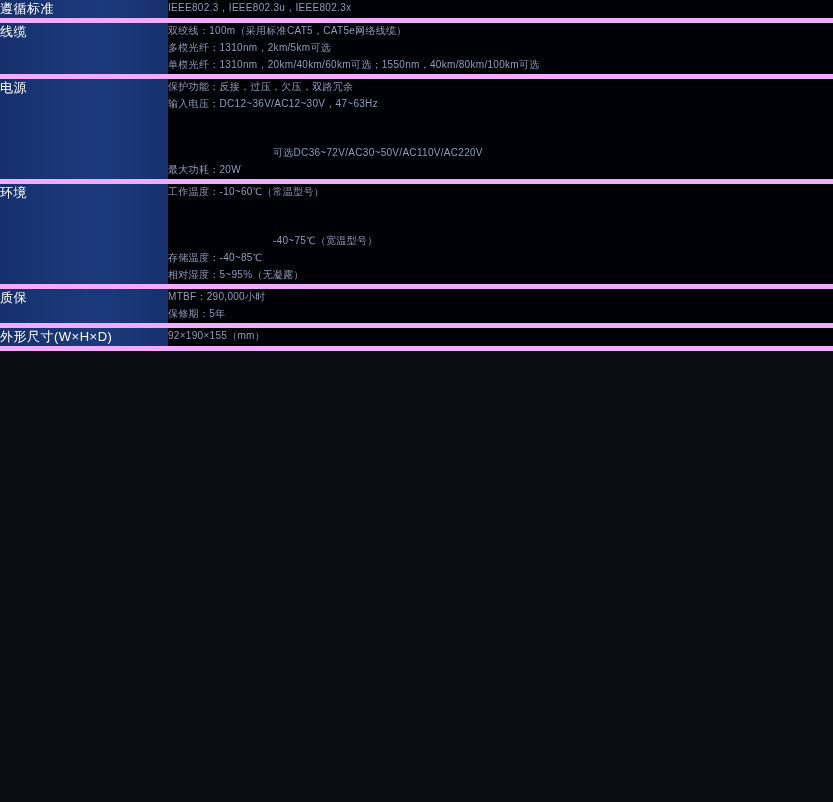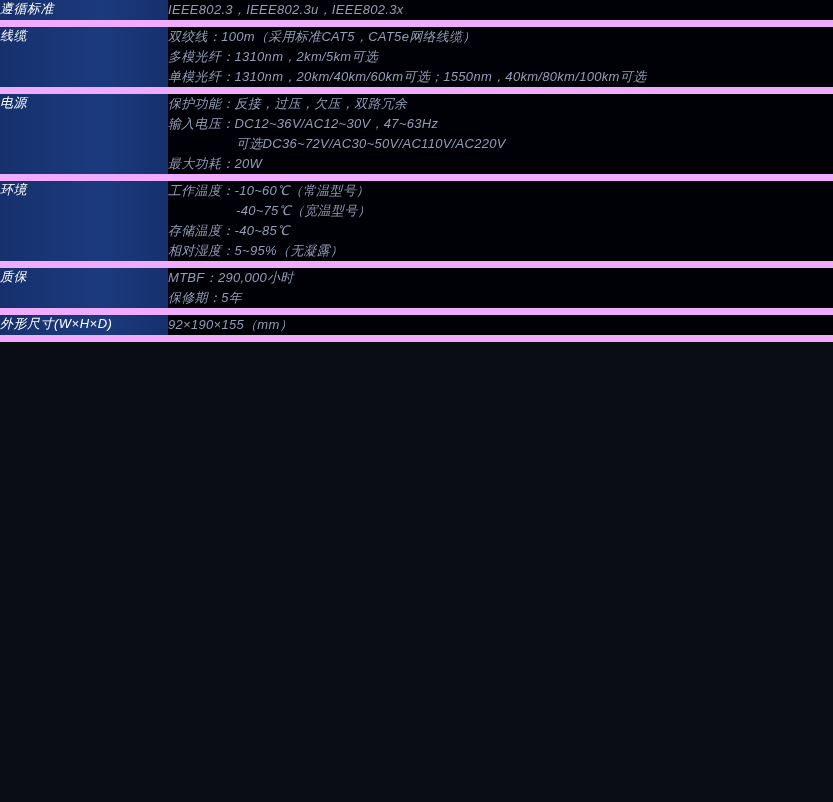--- a/index.html
+++ b/index.html
@@ -15,55 +15,55 @@
   }
   #spec-table {
     width: 833px;
     border-collapse: collapse;
     table-layout: fixed;
   }
   #spec-table col.c-label { width: 168px; }
   #spec-table col.c-value { width: 665px; }
 
   #spec-table tr {
-    border-bottom: 7px solid #f0abfc;
-    font-style: italic;
+    border-bottom: 5px solid #f0abfc;
   }
   #spec-table td {
     vertical-align: top;
     padding: 0;
     border: 0;
     border-bottom: 1px solid #223058;
   }
   td.label-cell {
     background: #16306e;
     background: linear-gradient(to right, #16306c 0%, #1b3a7d 60%, #16306c 100%);
     color: #ffffff;
     font-size: 13px;
     padding: 10px 0 10px 16px;
     border-right: 1px solid #0f2350;
     white-space: nowrap;
     letter-spacing: 0.5px;
   }
   td.value-cell {
     background: #000106;
     color: #8e9ab4;
-    font-size: 13px;
+    font-size: 10px;
     padding: 9px 10px 10px 12px;
     line-height: 1.0;
   }
   .value-cell .line {
     display: block;
     padding: 3px 0 4px 0;
     white-space: nowrap;
     letter-spacing: 0.3px;
     color: #929db6;
   }
   .value-cell .line.indent {
-    padding-left: 68px;
+    padding-left: 105px;
+    margin-top: 32px;
   }
   
   tr.tall td.label-cell { padding-top: 11px; }
   
   #spec-table tr:last-child td { border-bottom: none; }
 </style>
 </head>
 <body>
 
 <table id="spec-table">

